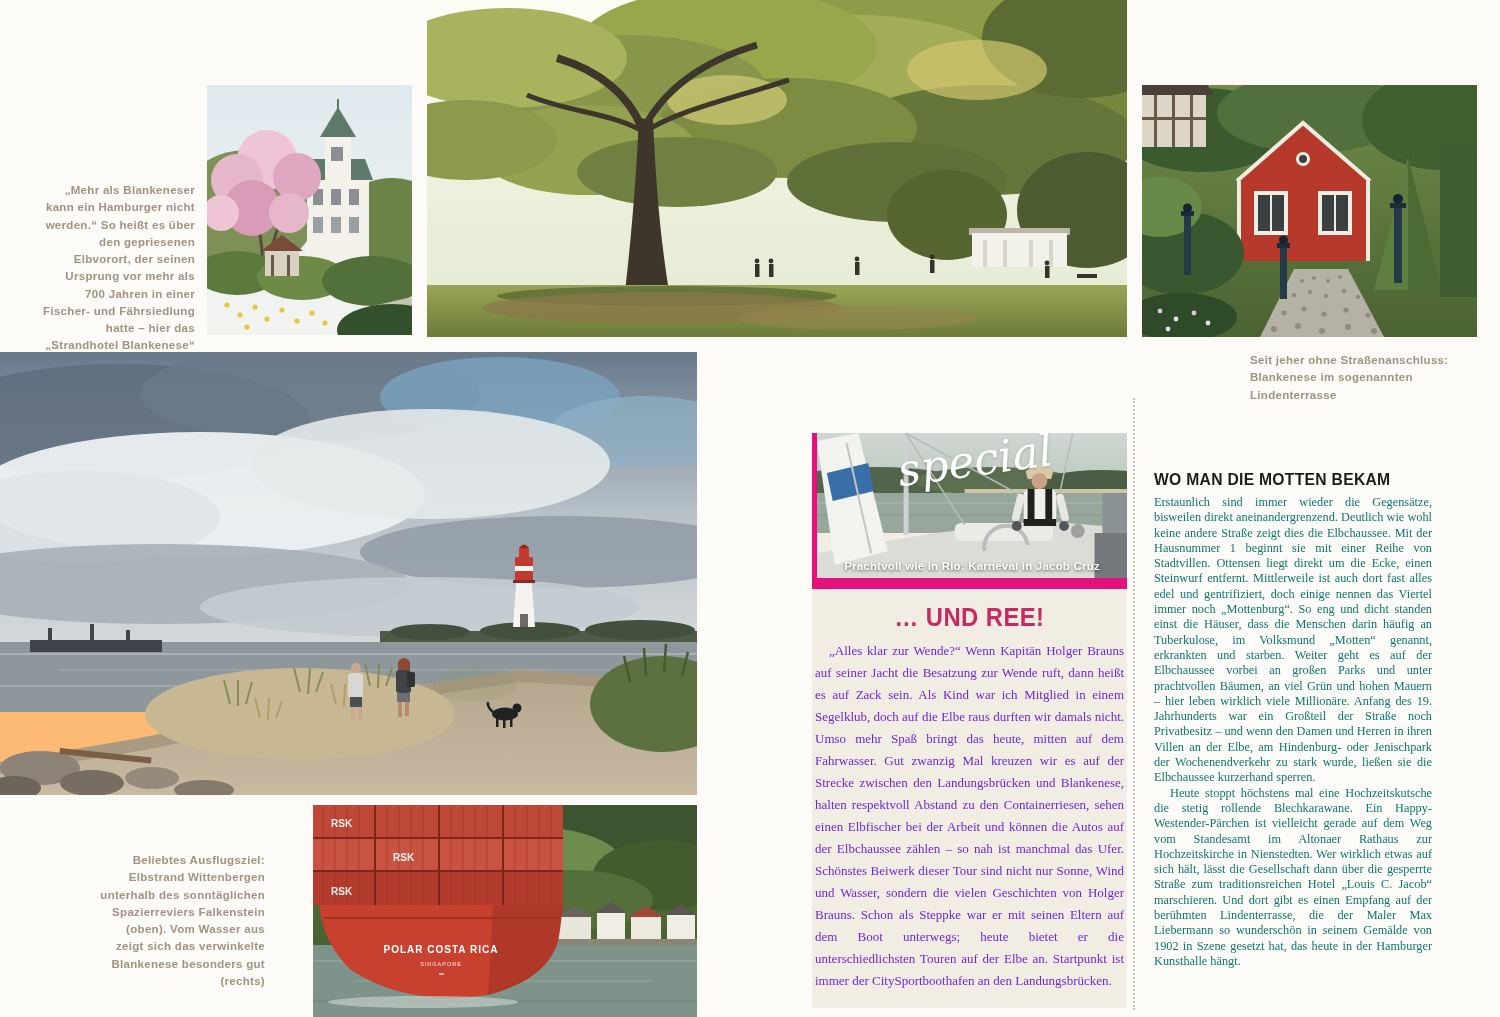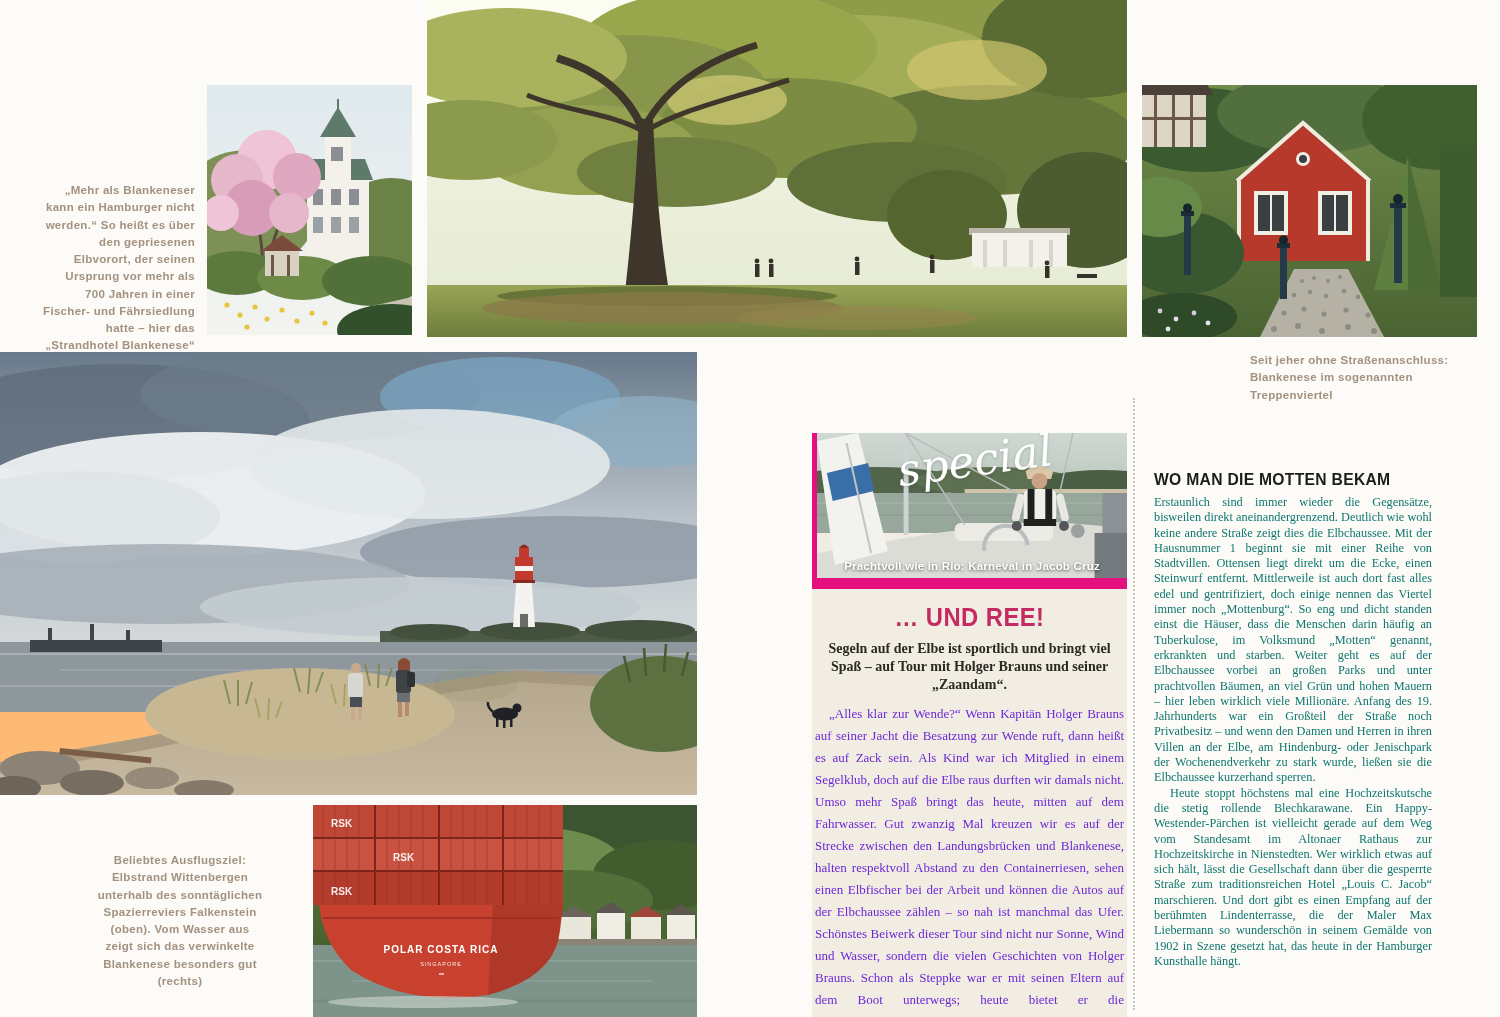--- a/index.html
+++ b/index.html
@@ -265,21 +265,21 @@
       <g>
         <circle cx="18" cy="226" r="2.4" fill="#d8c7e0"></circle>
           <circle cx="34" cy="234" r="2.4" fill="#e6e0ee"></circle>
         <circle cx="52" cy="228" r="2.4" fill="#d8c7e0"></circle>
           <circle cx="66" cy="238" r="2.4" fill="#e6e0ee"></circle>
         <circle cx="26" cy="244" r="2.4" fill="#e6e0ee"></circle>
       </g>
     </svg>
   </figure>
 
-  <div class="caption" style="left:1250px; top:352px; width:218px;">Seit jeher ohne Straßenanschluss: Blankenese im sogenannten Treppenviertel</div>
+  <div class="caption" style="left:1250px; top:352px; width:218px;">Seit jeher ohne Straßenanschluss: Blankenese im sogenannten Lindenterrasse</div>
 
   <figure class="photo" style="left:0px; top:352px; width:697px; height:443px;">
     <svg viewBox="0 0 697 443" preserveAspectRatio="none" aria-hidden="true">
       <defs>
         <linearGradient id="bsky" x1="0" y1="0" x2="0" y2="1">
           <stop offset="0" stop-color="#68798a"></stop>
             <stop offset=".55" stop-color="#b9c2c9"></stop>
             <stop offset="1" stop-color="#d6dadb"></stop>
         </linearGradient>
         <linearGradient id="sand" x1="0" y1="0" x2="0" y2="1">
@@ -360,21 +360,21 @@
         <ellipse cx="505" cy="362" rx="13" ry="6.5"></ellipse>
         <circle cx="517" cy="356" r="4.5"></circle>
         <rect x="496" y="366" width="2.5" height="9"></rect>
         <rect x="503" y="367" width="2.5" height="9"></rect>
         <rect x="510" y="366" width="2.5" height="9"></rect>
         <path d="M493,360 q-6,-5 -5,-10" stroke="#1f2124" stroke-width="2.5" fill="none"></path>
       </g>
     </svg>
   </figure>
 
-  <div class="caption cap-right" style="left:95px; top:852px; width:170px;text-align:center;">Beliebtes Ausflugsziel: Elbstrand Wittenbergen unterhalb des sonntäglichen Spazierreviers Falkenstein (oben). Vom Wasser aus zeigt sich das verwinkelte Blankenese besonders gut (rechts)</div>
+  <div class="caption cap-right" style="left:95px; top:852px; width:170px;">Beliebtes Ausflugsziel: Elbstrand Wittenbergen unterhalb des sonntäglichen Spazierreviers Falkenstein (oben). Vom Wasser aus zeigt sich das verwinkelte Blankenese besonders gut (rechts)</div>
 
   <figure class="photo" style="left:313px; top:805px; width:384px; height:212px;">
     <svg viewBox="0 0 384 212" preserveAspectRatio="none" aria-hidden="true">
       <defs>
         <linearGradient id="hill" x1="0" y1="0" x2="0" y2="1">
           <stop offset="0" stop-color="#5e7a45"></stop>
             <stop offset="1" stop-color="#47602f"></stop>
         </linearGradient>
       </defs>
       <rect width="384" height="150" fill="url(#hill)"></rect>
@@ -484,21 +484,20 @@
         </g>
         <rect x="290" y="60" width="25" height="60" fill="#8b9296"></rect>
         <rect x="282" y="100" width="33" height="45" fill="#73797c"></rect>
       </svg>
       <div class="sp-script">special</div>
       <div class="sp-photo-cap">Prachtvoll wie in Rio: Karneval in Jacob Cruz</div>
     </div>
     <div class="sp-bar"></div>
     <div class="sp-body">
       <h2 class="sp-headline">… UND REE!</h2>
-      <p class="sp-intro">Segeln auf der Elbe ist sportlich und bringt viel Spaß – auf Tour mit Holger Brauns und seiner „Zaandam“.</p>
       <p class="sp-text">„Alles klar zur Wende?“ Wenn Kapitän Holger Brauns auf seiner Jacht die Besatzung zur Wende ruft, dann heißt es auf Zack sein. Als Kind war ich Mitglied in einem Segelklub, doch auf die Elbe raus durften wir damals nicht. Umso mehr Spaß bringt das heute, mitten auf dem Fahrwasser. Gut zwanzig Mal kreuzen wir es auf der Strecke zwischen den Landungsbrücken und Blankenese, halten respektvoll Abstand zu den Containerriesen, sehen einen Elbfischer bei der Arbeit und können die Autos auf der Elbchaussee zählen – so nah ist manchmal das Ufer. Schönstes Beiwerk dieser Tour sind nicht nur Sonne, Wind und Wasser, sondern die vielen Geschichten von Holger Brauns. Schon als Steppke war er mit seinen Eltern auf dem Boot unterwegs; heute bietet er die unterschiedlichsten Touren auf der Elbe an. Startpunkt ist immer der CitySportboothafen an den Landungsbrücken.</p>
     </div>
   </aside>
 
   <div class="dotted-rule"></div>
 
   <article class="column">
     <h3 class="col-heading">WO MAN DIE MOTTEN BEKAM</h3>
     <p>Erstaunlich sind immer wieder die Gegensätze, bisweilen direkt aneinandergrenzend. Deutlich wie wohl keine andere Straße zeigt dies die Elbchaussee. Mit der Hausnummer 1 beginnt sie mit einer Reihe von Stadtvillen. Ottensen liegt direkt um die Ecke, einen Steinwurf entfernt. Mittlerweile ist auch dort fast alles edel und gentrifiziert, doch einige nennen das Viertel immer noch „Mottenburg“. So eng und dicht standen einst die Häuser, dass die Menschen darin häufig an Tuberkulose, im Volksmund „Motten“ genannt, erkrankten und starben. Weiter geht es auf der Elbchaussee vorbei an großen Parks und unter prachtvollen Bäumen, an viel Grün und hohen Mauern – hier leben wirklich viele Millionäre. Anfang des 19. Jahrhunderts war ein Großteil der Straße noch Privatbesitz – und wenn den Damen und Herren in ihren Villen an der Elbe, am Hindenburg- oder Jenischpark der Wochenendverkehr zu stark wurde, ließen sie die Elbchaussee kurzerhand sperren.</p>
     <p class="indent">Heute stoppt höchstens mal eine Hochzeitskutsche die stetig rollende Blechkarawane. Ein Happy-Westender-Pärchen ist vielleicht gerade auf dem Weg vom Standesamt im Altonaer Rathaus zur Hochzeitskirche in Nienstedten. Wer wirklich etwas auf sich hält, lässt die Gesellschaft dann über die gesperrte Straße zum traditionsreichen Hotel „Louis C. Jacob“ marschieren. Und dort gibt es einen Empfang auf der berühmten Lindenterrasse, die der Maler Max Liebermann so wunderschön in seinem Gemälde von 1902 in Szene gesetzt hat, das heute in der Hamburger Kunsthalle hängt.</p>

